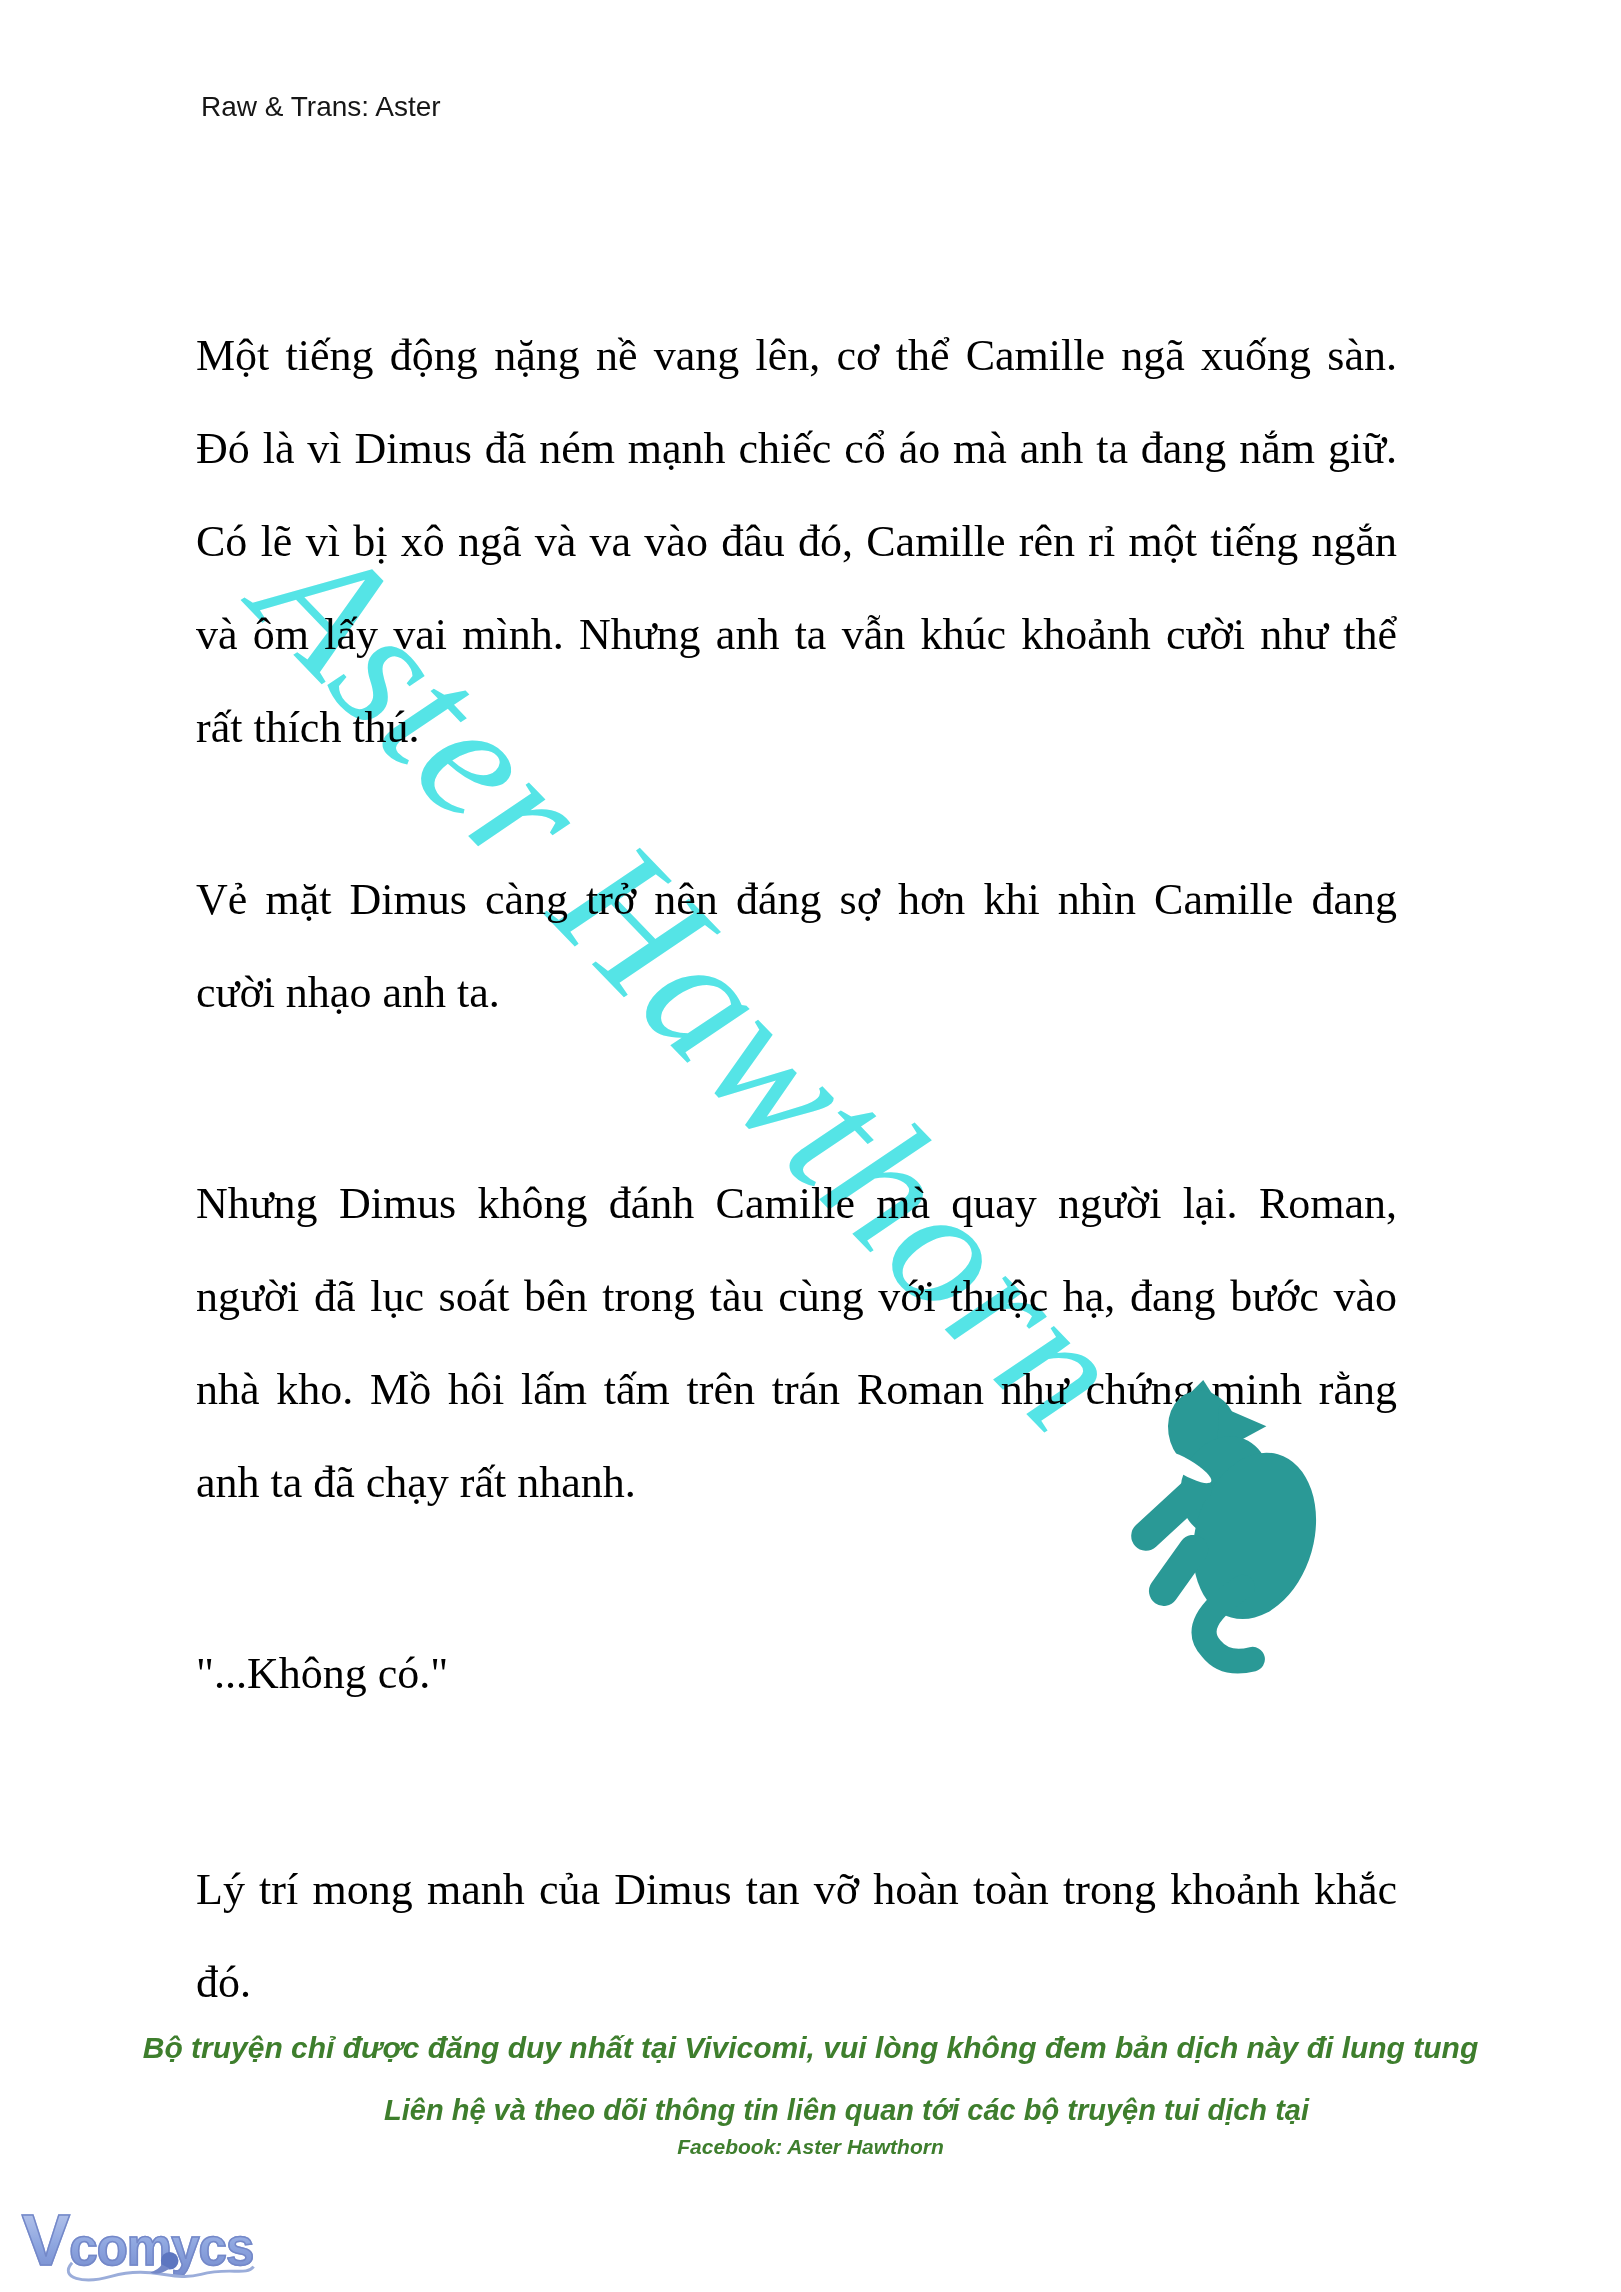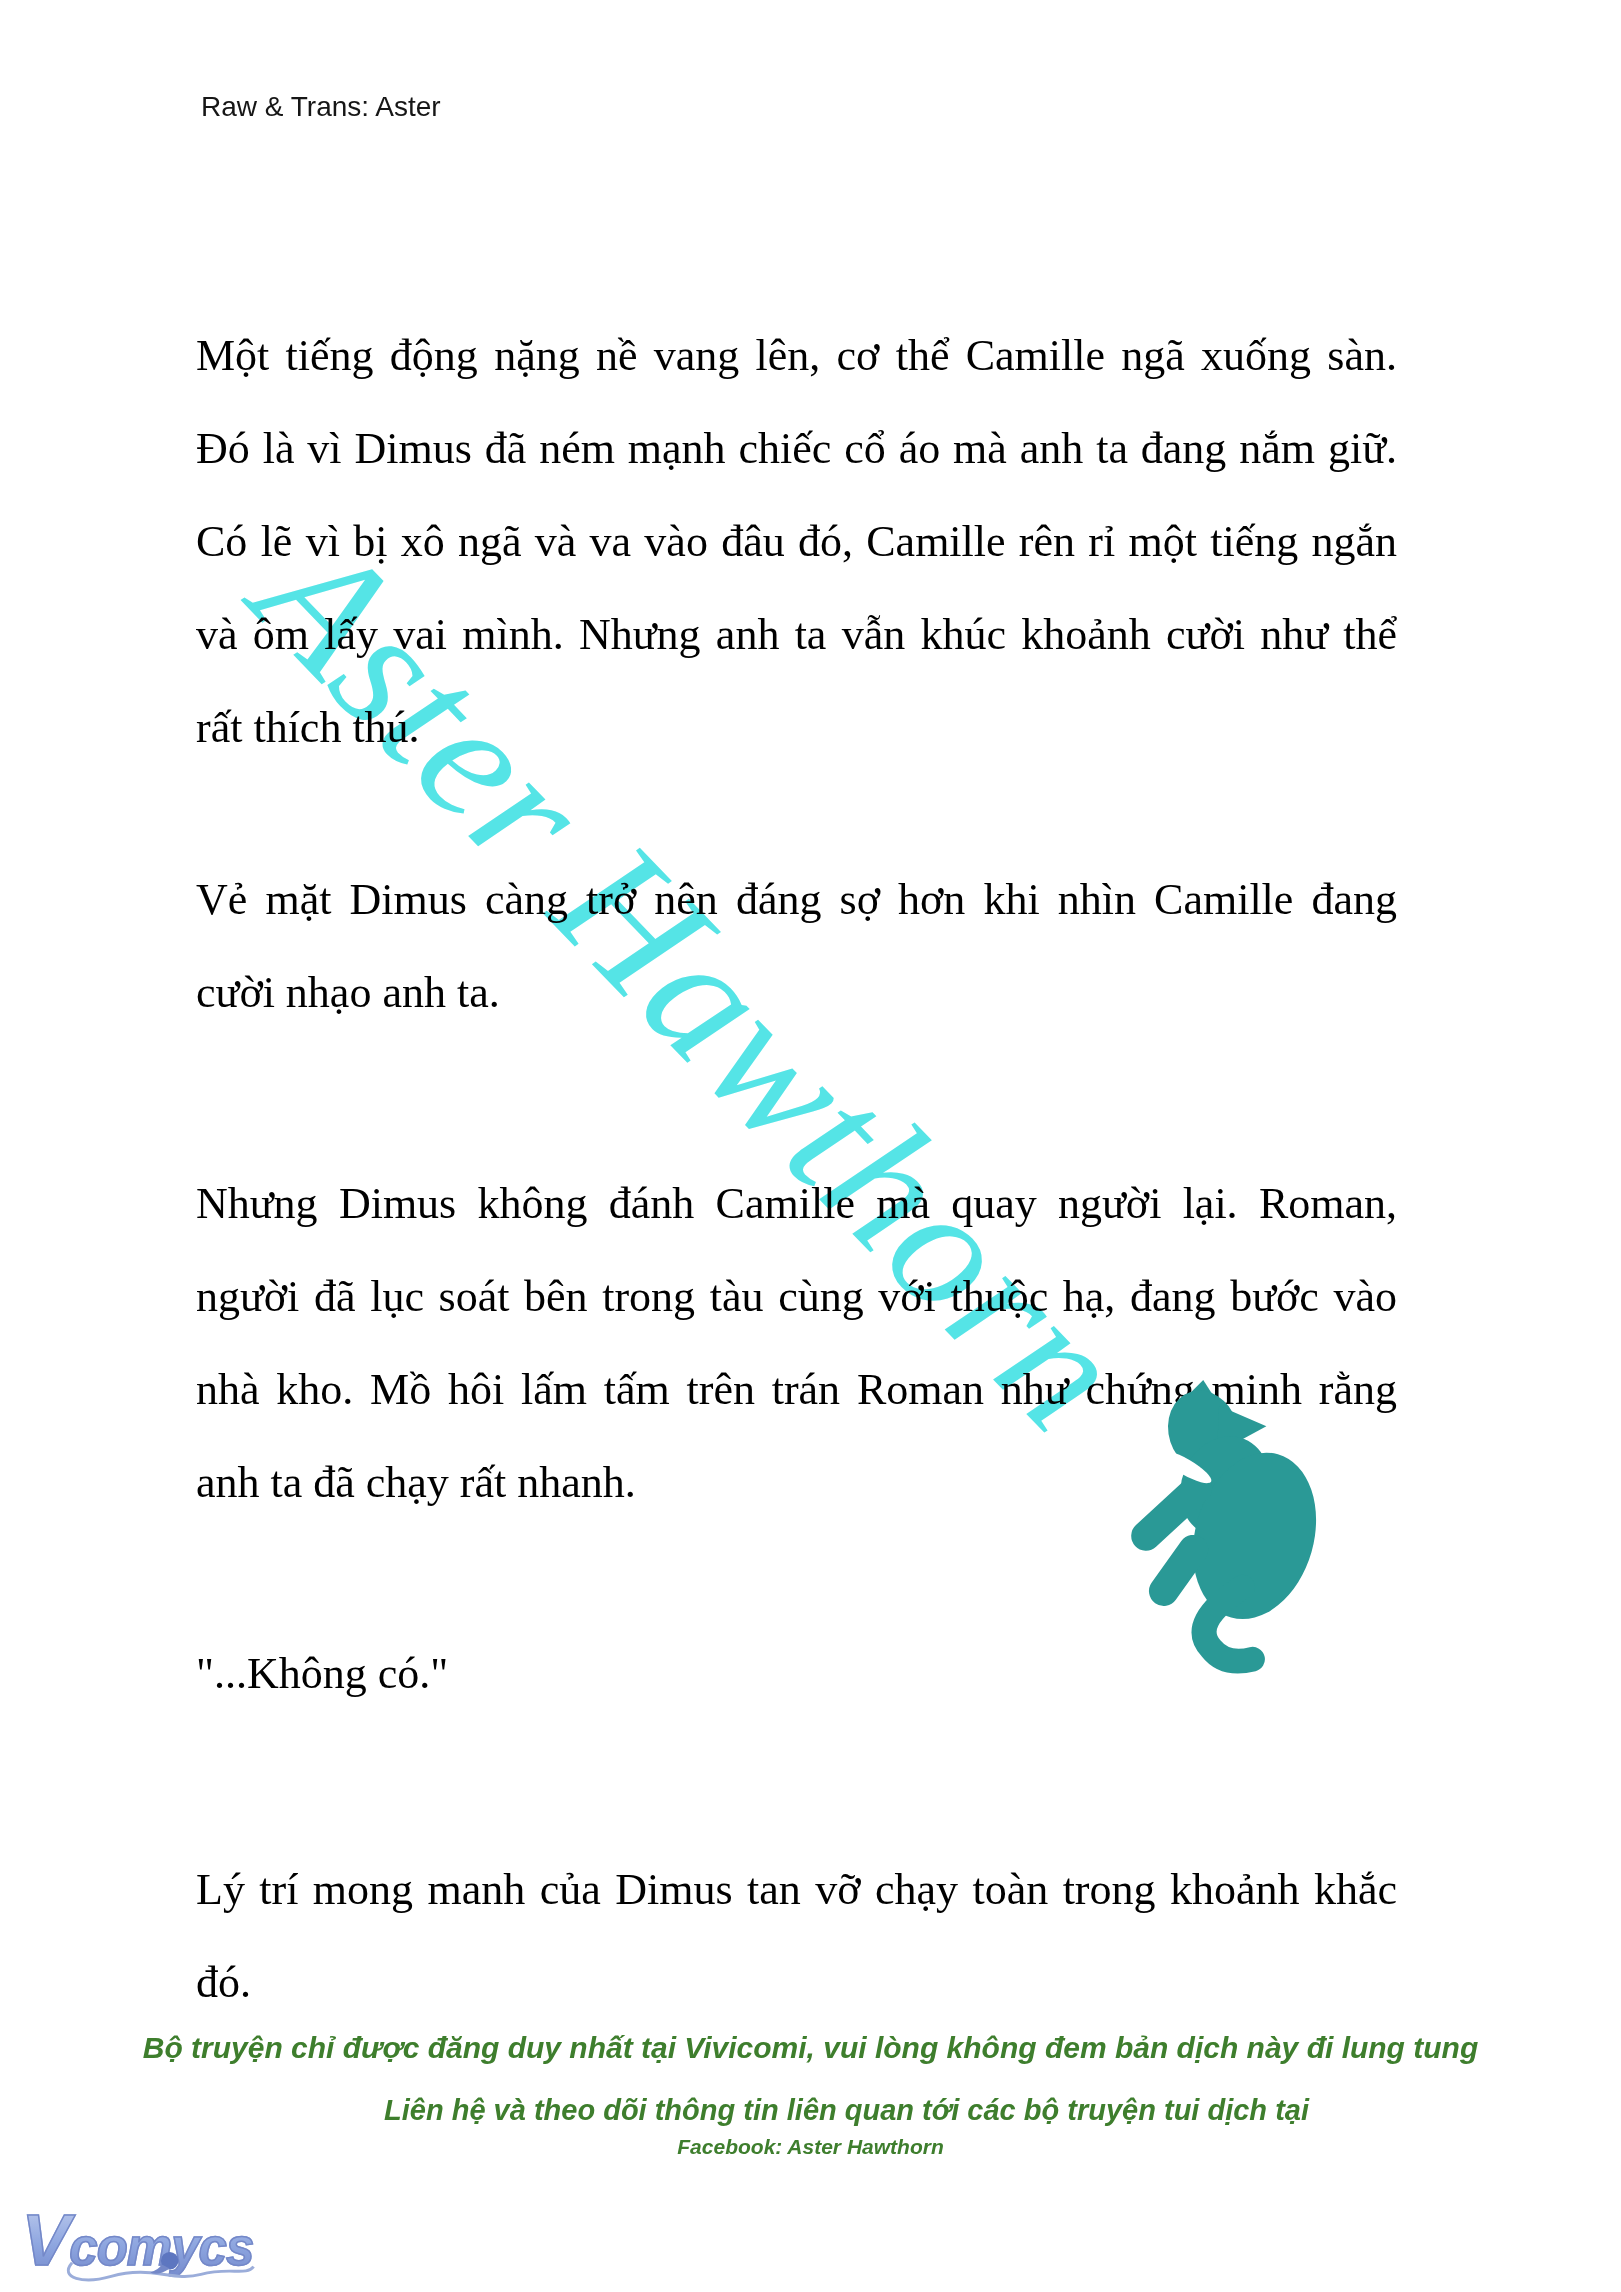--- a/index.html
+++ b/index.html
@@ -64,21 +64,21 @@
   }
   .footer .fline{position:absolute;left:0;width:1621px;margin:0;}
   .footer .f1{top:7.8px;font-size:30px;}
   .footer .f2{top:71px;font-size:29px;margin-left:36px;}
   .footer .f3{top:112px;font-size:21px;}
 
   .logo{
     position:absolute;left:21.6px;top:2198px;
     z-index:3;
     font-family:"Liberation Sans", sans-serif;
-    font-style:italic;font-weight:bold;
+    font-weight:bold;
     font-size:51px;letter-spacing:-1px;
     color:#8ea6de;
     -webkit-text-stroke:1.5px #7488c8;
     white-space:nowrap;
   }
   @supports ((-webkit-background-clip:text) or (background-clip:text)){
     .logo{
       background:linear-gradient(180deg,#c3cfef 0%,#8fa7e0 55%,#7288cc 100%);
       -webkit-background-clip:text;background-clip:text;
       color:transparent;
@@ -96,21 +96,21 @@
 <div class="page">
 
   <div class="credit">Raw &amp; Trans: Aster</div>
 
   <div class="watermark">Aster Hawthorn</div>
 
   <p class="para p1">Một tiếng động nặng nề vang lên, cơ thể Camille ngã xuống sàn. Đó là vì Dimus đã ném mạnh chiếc cổ áo mà anh ta đang nắm giữ. Có lẽ vì bị xô ngã và va vào đâu đó, Camille rên rỉ một tiếng ngắn và ôm lấy vai mình. Nhưng anh ta vẫn khúc khoảnh cười như thể rất thích thú.</p>
   <p class="para p2">Vẻ mặt Dimus càng trở nên đáng sợ hơn khi nhìn Camille đang cười nhạo anh ta.</p>
   <p class="para p3">Nhưng Dimus không đánh Camille mà quay người lại. Roman, người đã lục soát bên trong tàu cùng với thuộc hạ, đang bước vào nhà kho. Mồ hôi lấm tấm trên trán Roman như chứng minh rằng anh ta đã chạy rất nhanh.</p>
   <p class="para p4">"...Không có."</p>
-  <p class="para p5">Lý trí mong manh của Dimus tan vỡ chạy toàn trong khoảnh khắc đó.</p>
+  <p class="para p5">Lý trí mong manh của Dimus tan vỡ hoàn toàn trong khoảnh khắc đó.</p>
 
   <svg class="cat" viewBox="0 0 200 300" xmlns="http://www.w3.org/2000/svg" aria-hidden="true">
     <g fill="#2a9996">
       <polygon points="58,24 82,0 100,28"></polygon>
       <ellipse cx="82" cy="52" rx="35" ry="42" transform="rotate(-18 82 52)"></ellipse>
       <polygon points="98,26 146,47 96,74"></polygon>
       <ellipse cx="104" cy="108" rx="44" ry="52" transform="rotate(22 104 108)"></ellipse>
       <ellipse cx="134" cy="158" rx="60" ry="86" transform="rotate(16 134 158)"></ellipse>
     </g>
     <g stroke="#2a9996" stroke-width="30" stroke-linecap="round" fill="none">

